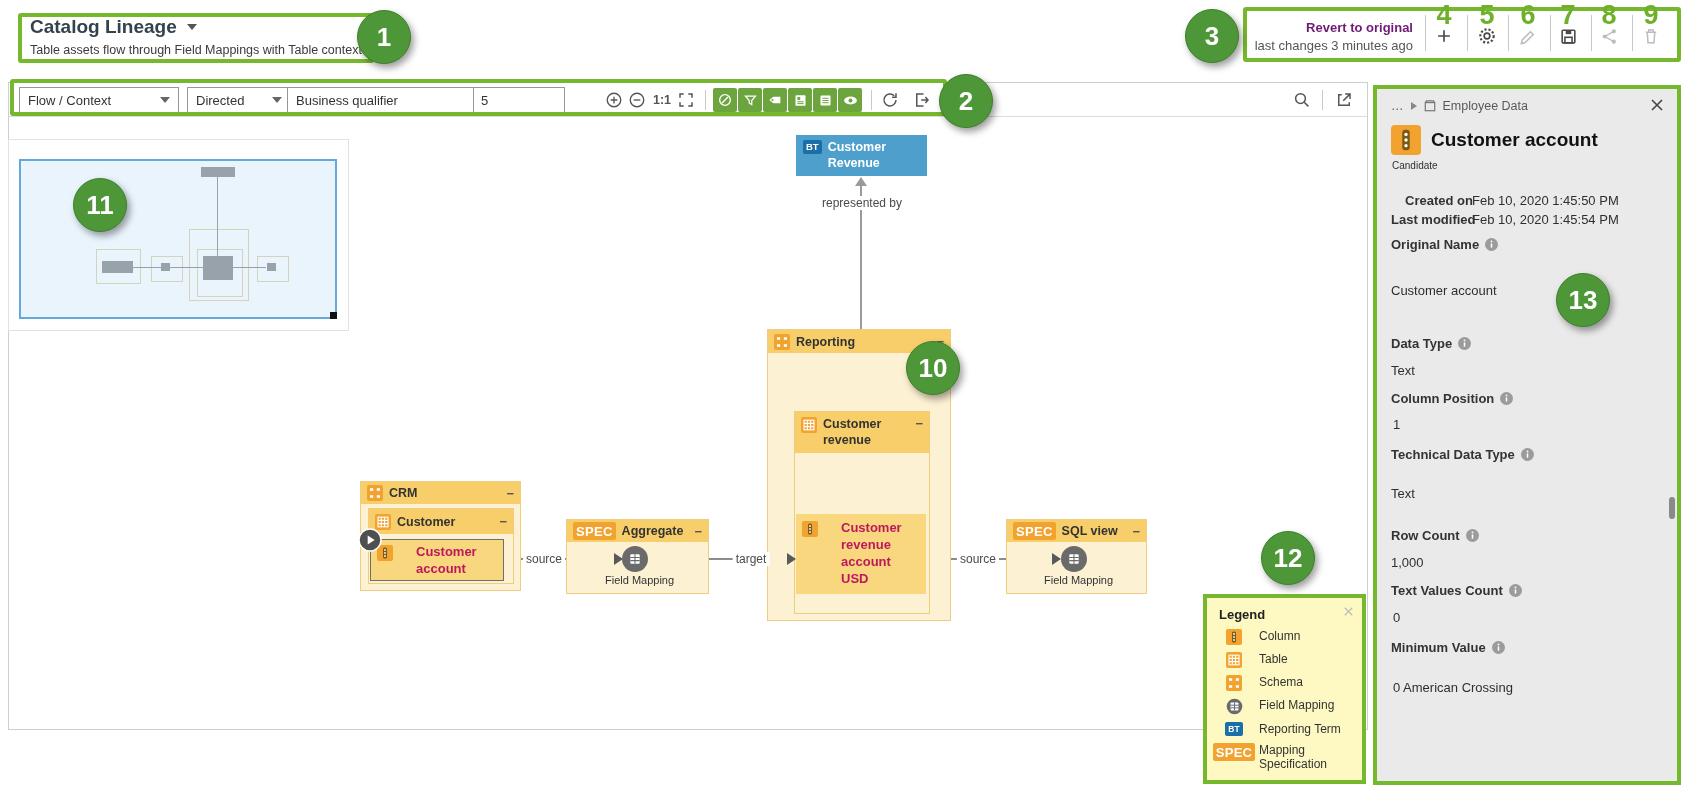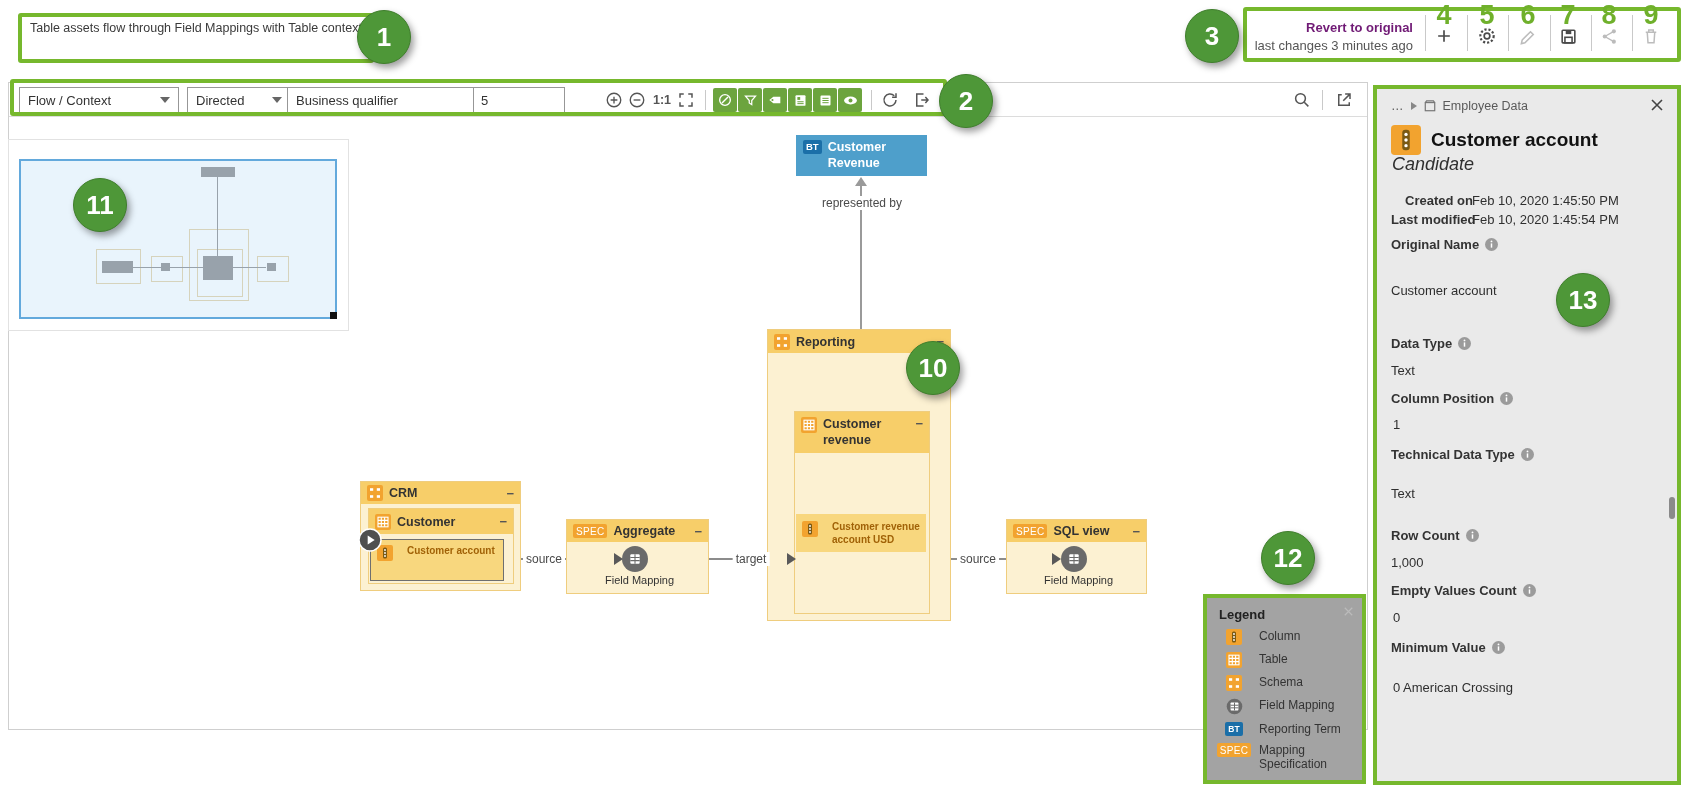--- a/index.html
+++ b/index.html
@@ -28,59 +28,63 @@
 .tb-ic{position:absolute;top:8px;width:18px;height:18px;cursor:pointer}
 .zoom11{position:absolute;top:10px;font-size:12.5px;font-weight:bold;color:#555;cursor:pointer}
 .tgl{width:24px;height:24px;background:#6ca43e;border-radius:2px;display:flex;align-items:center;justify-content:center;cursor:pointer}
 
 .grp{position:absolute;background:#fcf1d2;border:1px solid #efcd7e}
 .grp-hd{height:23px;background:#f7ce69;display:flex;align-items:center;gap:6px;padding:0 6px;font-size:12.5px;font-weight:bold;color:#333}
 .grp-hd .mini{margin-left:auto;color:#555;font-weight:bold;cursor:pointer;font-size:13px}
 .hd-multi{height:auto;padding:4px 6px;align-items:flex-start}
 .bt-node{position:absolute;background:#4e9fcb;color:#fff;font-size:12.5px;font-weight:bold;display:flex;gap:6px;padding:5px 7px;line-height:1.25}
 .badge-bt{background:#1b6fa8;color:#fff;font-size:9.5px;font-weight:bold;padding:1px 3px;border-radius:2px;height:14px;line-height:12px}
-.badge-spec{background:#f2a32f;color:#fff;font-size:10px;font-weight:normal;padding:1.5px 3px;border-radius:2px;letter-spacing:.3px}
+.badge-spec{background:#f2a32f;color:#fff;font-size:13px;font-weight:bold;padding:1.5px 3px;border-radius:2px;letter-spacing:.3px}
 .col-node{position:absolute;background:#f8d77e}
-.col-hd{display:flex;gap:14px;padding:6px;font-size:10px;font-weight:bold;color:#a16207;line-height:1.3}
+.col-hd{display:flex;gap:23px;padding:6px;font-size:13px;font-weight:bold;color:#be185d;line-height:1.3}
 .attrs{background:#fcf2d6;border-top:1px solid #e8cd8a;font-size:12px;color:#555;padding:4px 7px;line-height:1.7}
 .fm-circ{position:absolute;width:26px;height:26px;border-radius:50%;background:#6a6a6a;display:flex;align-items:center;justify-content:center;z-index:5}
 .fm-lbl{position:absolute;font-size:11px;color:#333;white-space:nowrap}
 .hline{position:absolute;height:2px;background:#8c8c8c}
 .vline{position:absolute;width:2px;background:#9a9a9a}
 .arr-r{position:absolute;width:0;height:0;border-top:6px solid transparent;border-bottom:6px solid transparent;border-left:9px solid #595959;z-index:4}
 .arr-u{position:absolute;width:0;height:0;border-left:6px solid transparent;border-right:6px solid transparent;border-bottom:9px solid #9a9a9a}
 .edge-lbl{position:absolute;transform:translate(-50%,-50%);background:#fff;padding:0 3px;font-size:12px;color:#4a4a4a;white-space:nowrap;z-index:3}
 .icon16{width:16px;height:16px;flex:none}
 
 .ov-box{position:absolute;background:#fff;border:1px solid #e2e2e2}
 .minimap{position:absolute;background:#e9f4fc;border:2px solid #63a9dc;cursor:move}
 .mm{position:absolute;background:#98a2ab}
 .mm-f{position:absolute;border:1px solid rgba(190,170,110,.45)}
 
-.legend{position:absolute;background:#a3a3a3;border:4px solid #76b82d;padding:9px 12px;z-index:20}
+.legend{position:absolute;background:#fef9c3;border:4px solid #76b82d;padding:9px 12px;z-index:20}
 .legend h4{font-size:13px;color:#222}
 .lg-x{position:absolute;right:9px;top:9px;cursor:pointer}
 .lg-row{display:flex;align-items:flex-start;gap:10px;margin-top:7px;font-size:12px;color:#333}
 .lg-ic{width:30px;display:flex;justify-content:center;flex:none}
 
 .panel{left:1373px;top:85px;width:308px;height:700px;border:4px solid #76b82d;background:#eaeaea;z-index:30}
 .p-abs{position:absolute;font-size:13px;color:#2f2f2f}
 .p-lbl{font-weight:bold;color:#333;display:flex;align-items:center;gap:6px}
 .crumb{display:flex;align-items:center;gap:7px;font-size:12.5px;color:#5a5a5a}
 .arr-sm{width:0;height:0;border-top:4px solid transparent;border-bottom:4px solid transparent;border-left:6px solid #888}
 .p-title{font-size:19px;font-weight:bold;color:#121212}
 .scroll-thumb{position:absolute;right:2px;top:408px;width:6px;height:22px;background:#8a8a8a;border-radius:3px}
 svg{display:block}
 </style>
 </head>
 <body>
 
 <div class="page">
 
   <div class="abs" style="left:30px;top:16px">
+    <div class="pg-title">
+      <span>Catalog Lineage</span>
+      <span class="caret"></span>
+    </div>
     <div class="pg-sub">Table assets flow through Field Mappings with Table context</div>
   </div>
 
   <div class="abs revert" style="right:272px;top:20px">
     <b>Revert to original</b>
     <div>last changes 3 minutes ago</div>
   </div>
 
   <div class="abs vdiv" style="left:1425px;top:15px;height:36px"></div>
   <div class="abs act-btn" style="left:1432px;top:24px">
@@ -478,21 +482,21 @@
     <span class="p-abs" style="left:14px;top:36px">
       <svg width="30" height="30" viewBox="0 0 16 16">
           <rect width="16" height="16" rx="2" fill="#f2a32f"></rect>
           <rect x="6" y="2.5" width="4" height="11" rx="1.6" fill="#7a5a14"></rect>
           <circle cx="8" cy="5" r=".9" fill="#fff"></circle>
           <circle cx="8" cy="8" r=".9" fill="#fff"></circle>
           <circle cx="8" cy="11" r=".9" fill="#fff"></circle>
         </svg>
     </span>
     <div class="p-abs p-title" style="left:54px;top:40px">Customer account</div>
-    <div class="p-abs" style="left:15px;top:65px;font-style:italic;font-size:18px">Candidate</div>
+    <div class="p-abs" style="left:15px;top:71px;font-size:10px">Candidate</div>
 
     <div class="p-abs p-lbl" style="left:28px;top:104px">Created on</div>
     <div class="p-abs" style="left:95px;top:104px">Feb 10, 2020 1:45:50 PM</div>
     <div class="p-abs p-lbl" style="left:14px;top:123px">Last modified</div>
     <div class="p-abs" style="left:95px;top:123px">Feb 10, 2020 1:45:54 PM</div>
 
     <div class="p-abs p-lbl" style="left:14px;top:148px">
         <span>Original Name</span>
         <svg width="13" height="13" viewBox="0 0 14 14">
           <circle cx="7" cy="7" r="7" fill="#9b9b9b"></circle>
@@ -536,21 +540,21 @@
         <span>Row Count</span>
         <svg width="13" height="13" viewBox="0 0 14 14">
           <circle cx="7" cy="7" r="7" fill="#9b9b9b"></circle>
           <rect x="6.2" y="5.8" width="1.6" height="4.6" fill="#fff"></rect>
           <circle cx="7" cy="3.7" r="1" fill="#fff"></circle>
         </svg>
       </div>
     <div class="p-abs" style="left:14px;top:466px">1,000</div>
 
     <div class="p-abs p-lbl" style="left:14px;top:494px">
-        <span>Empty Values Count</span>
+        <span>Text Values Count</span>
         <svg width="13" height="13" viewBox="0 0 14 14">
           <circle cx="7" cy="7" r="7" fill="#9b9b9b"></circle>
           <rect x="6.2" y="5.8" width="1.6" height="4.6" fill="#fff"></rect>
           <circle cx="7" cy="3.7" r="1" fill="#fff"></circle>
         </svg>
       </div>
     <div class="p-abs" style="left:16px;top:521px">0</div>
 
     <div class="p-abs p-lbl" style="left:14px;top:551px">
         <span>Minimum Value</span>

